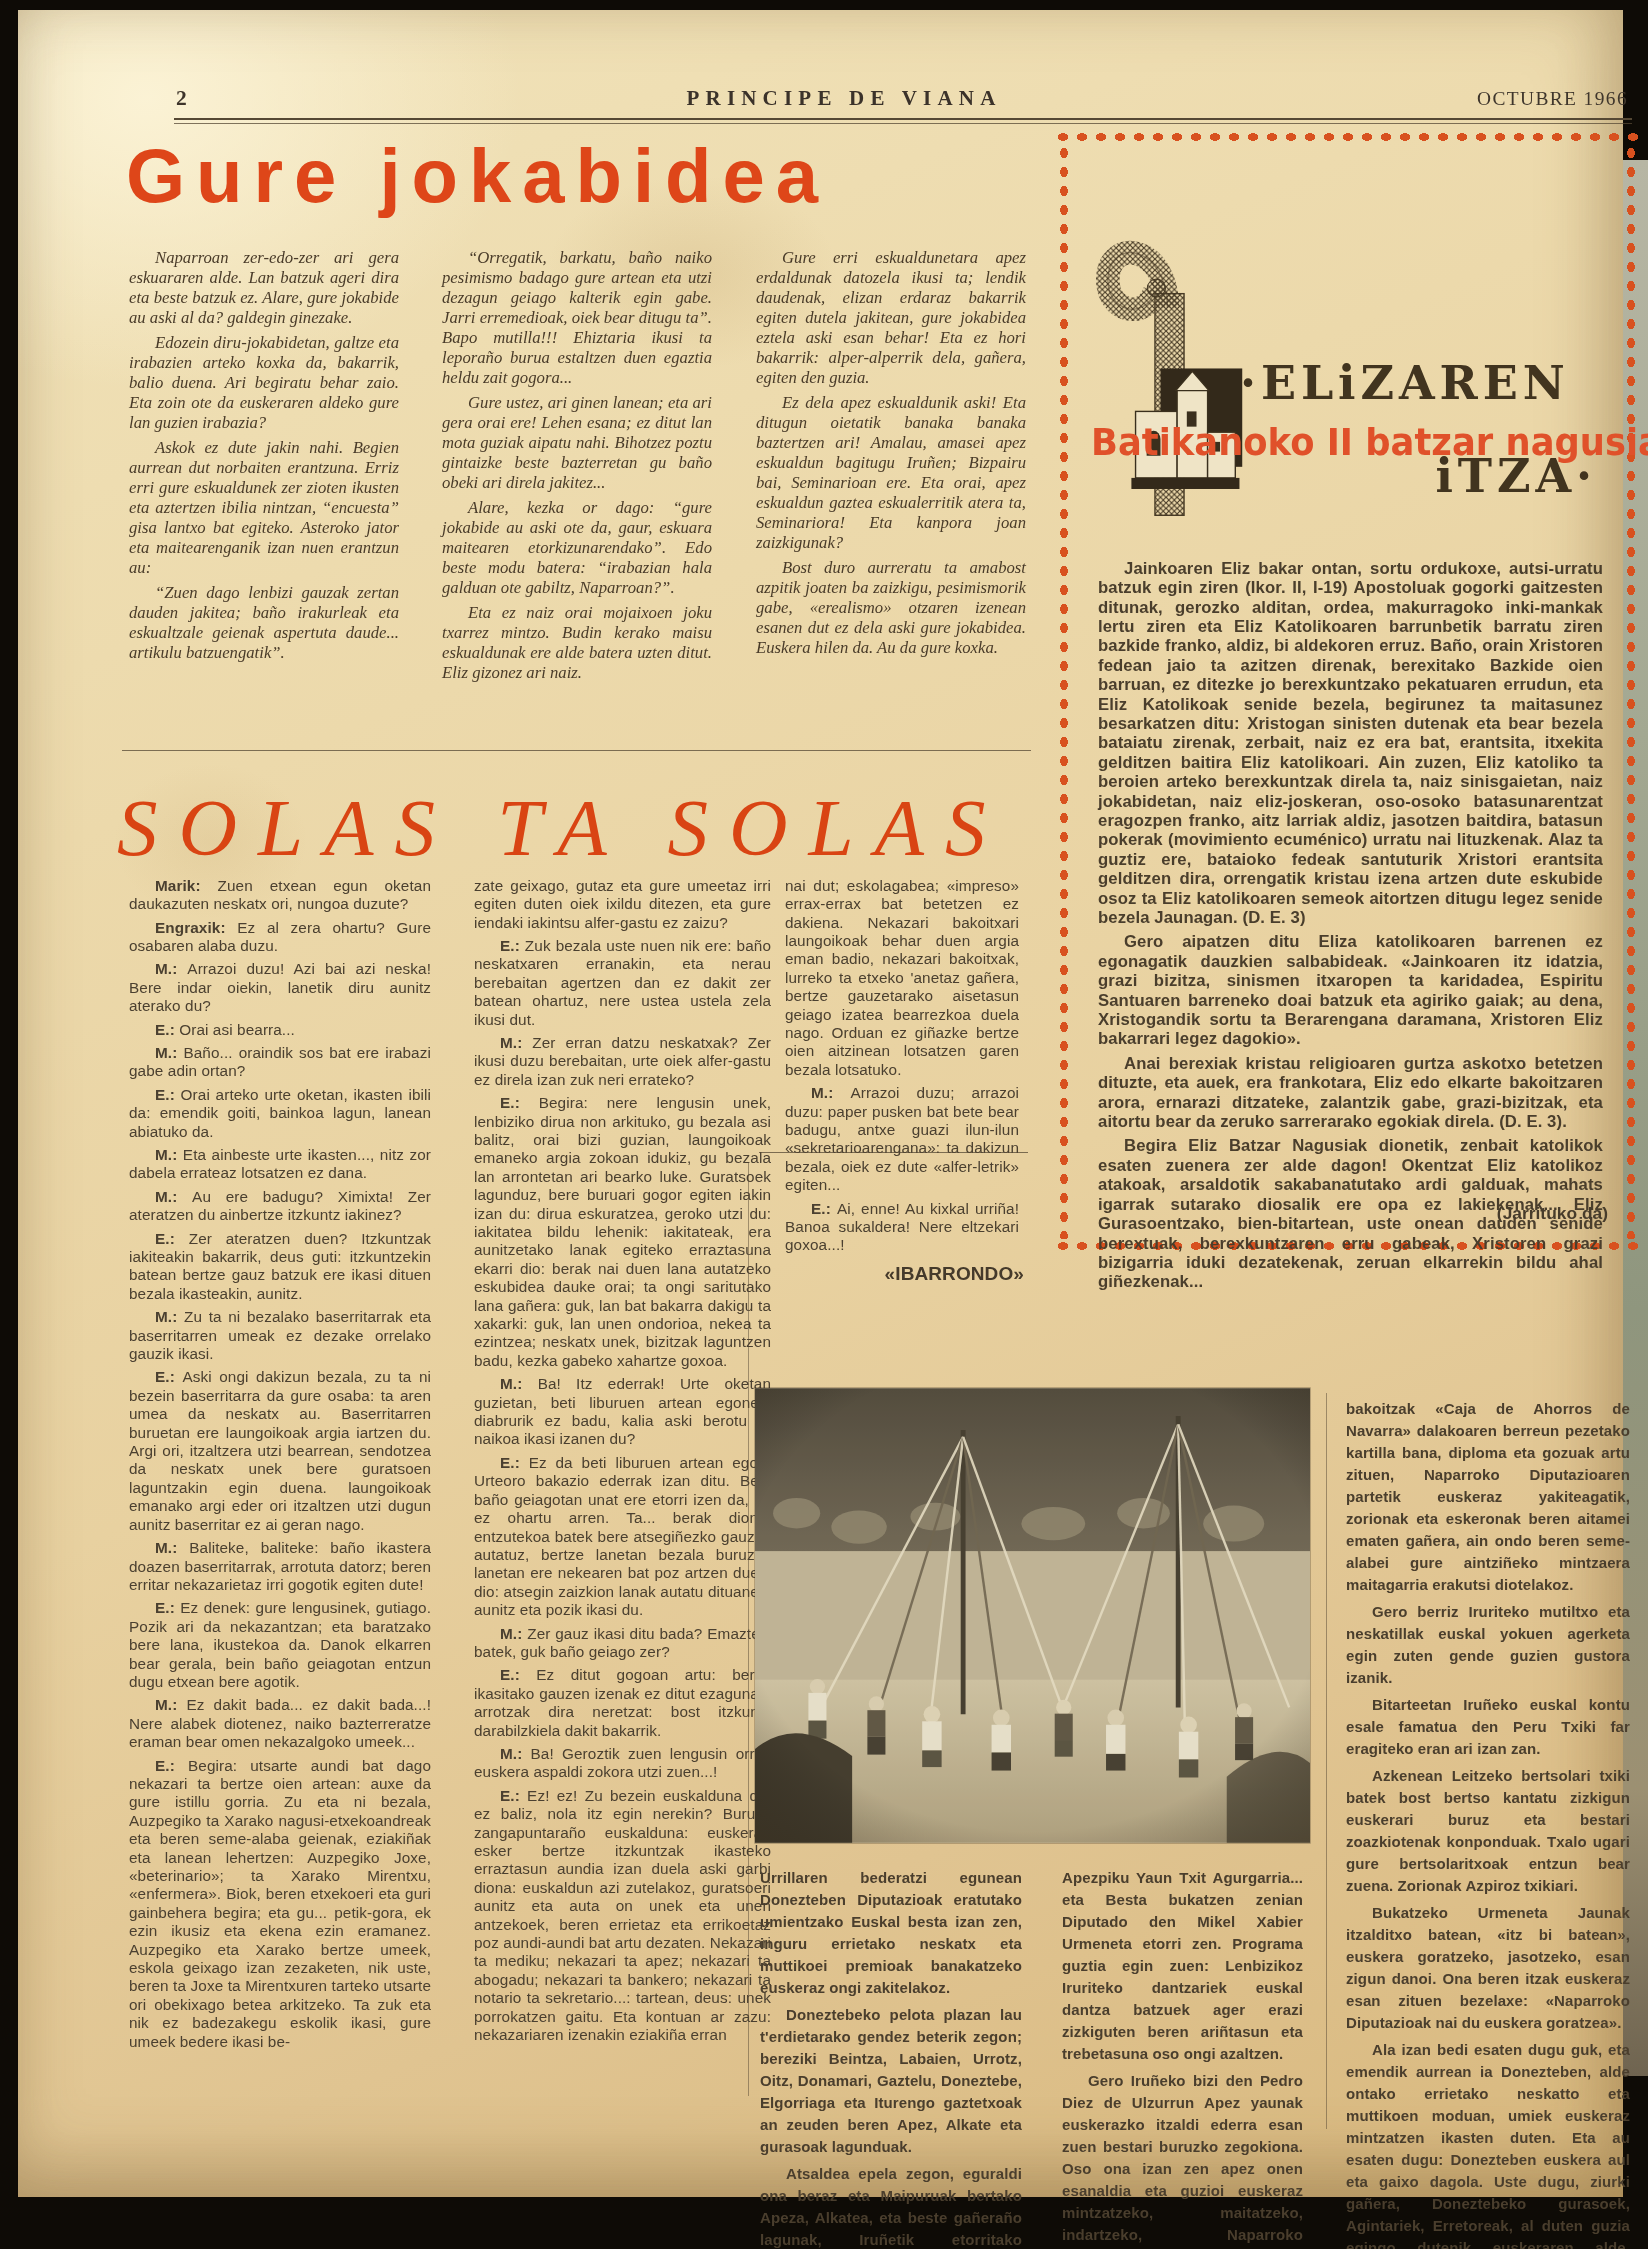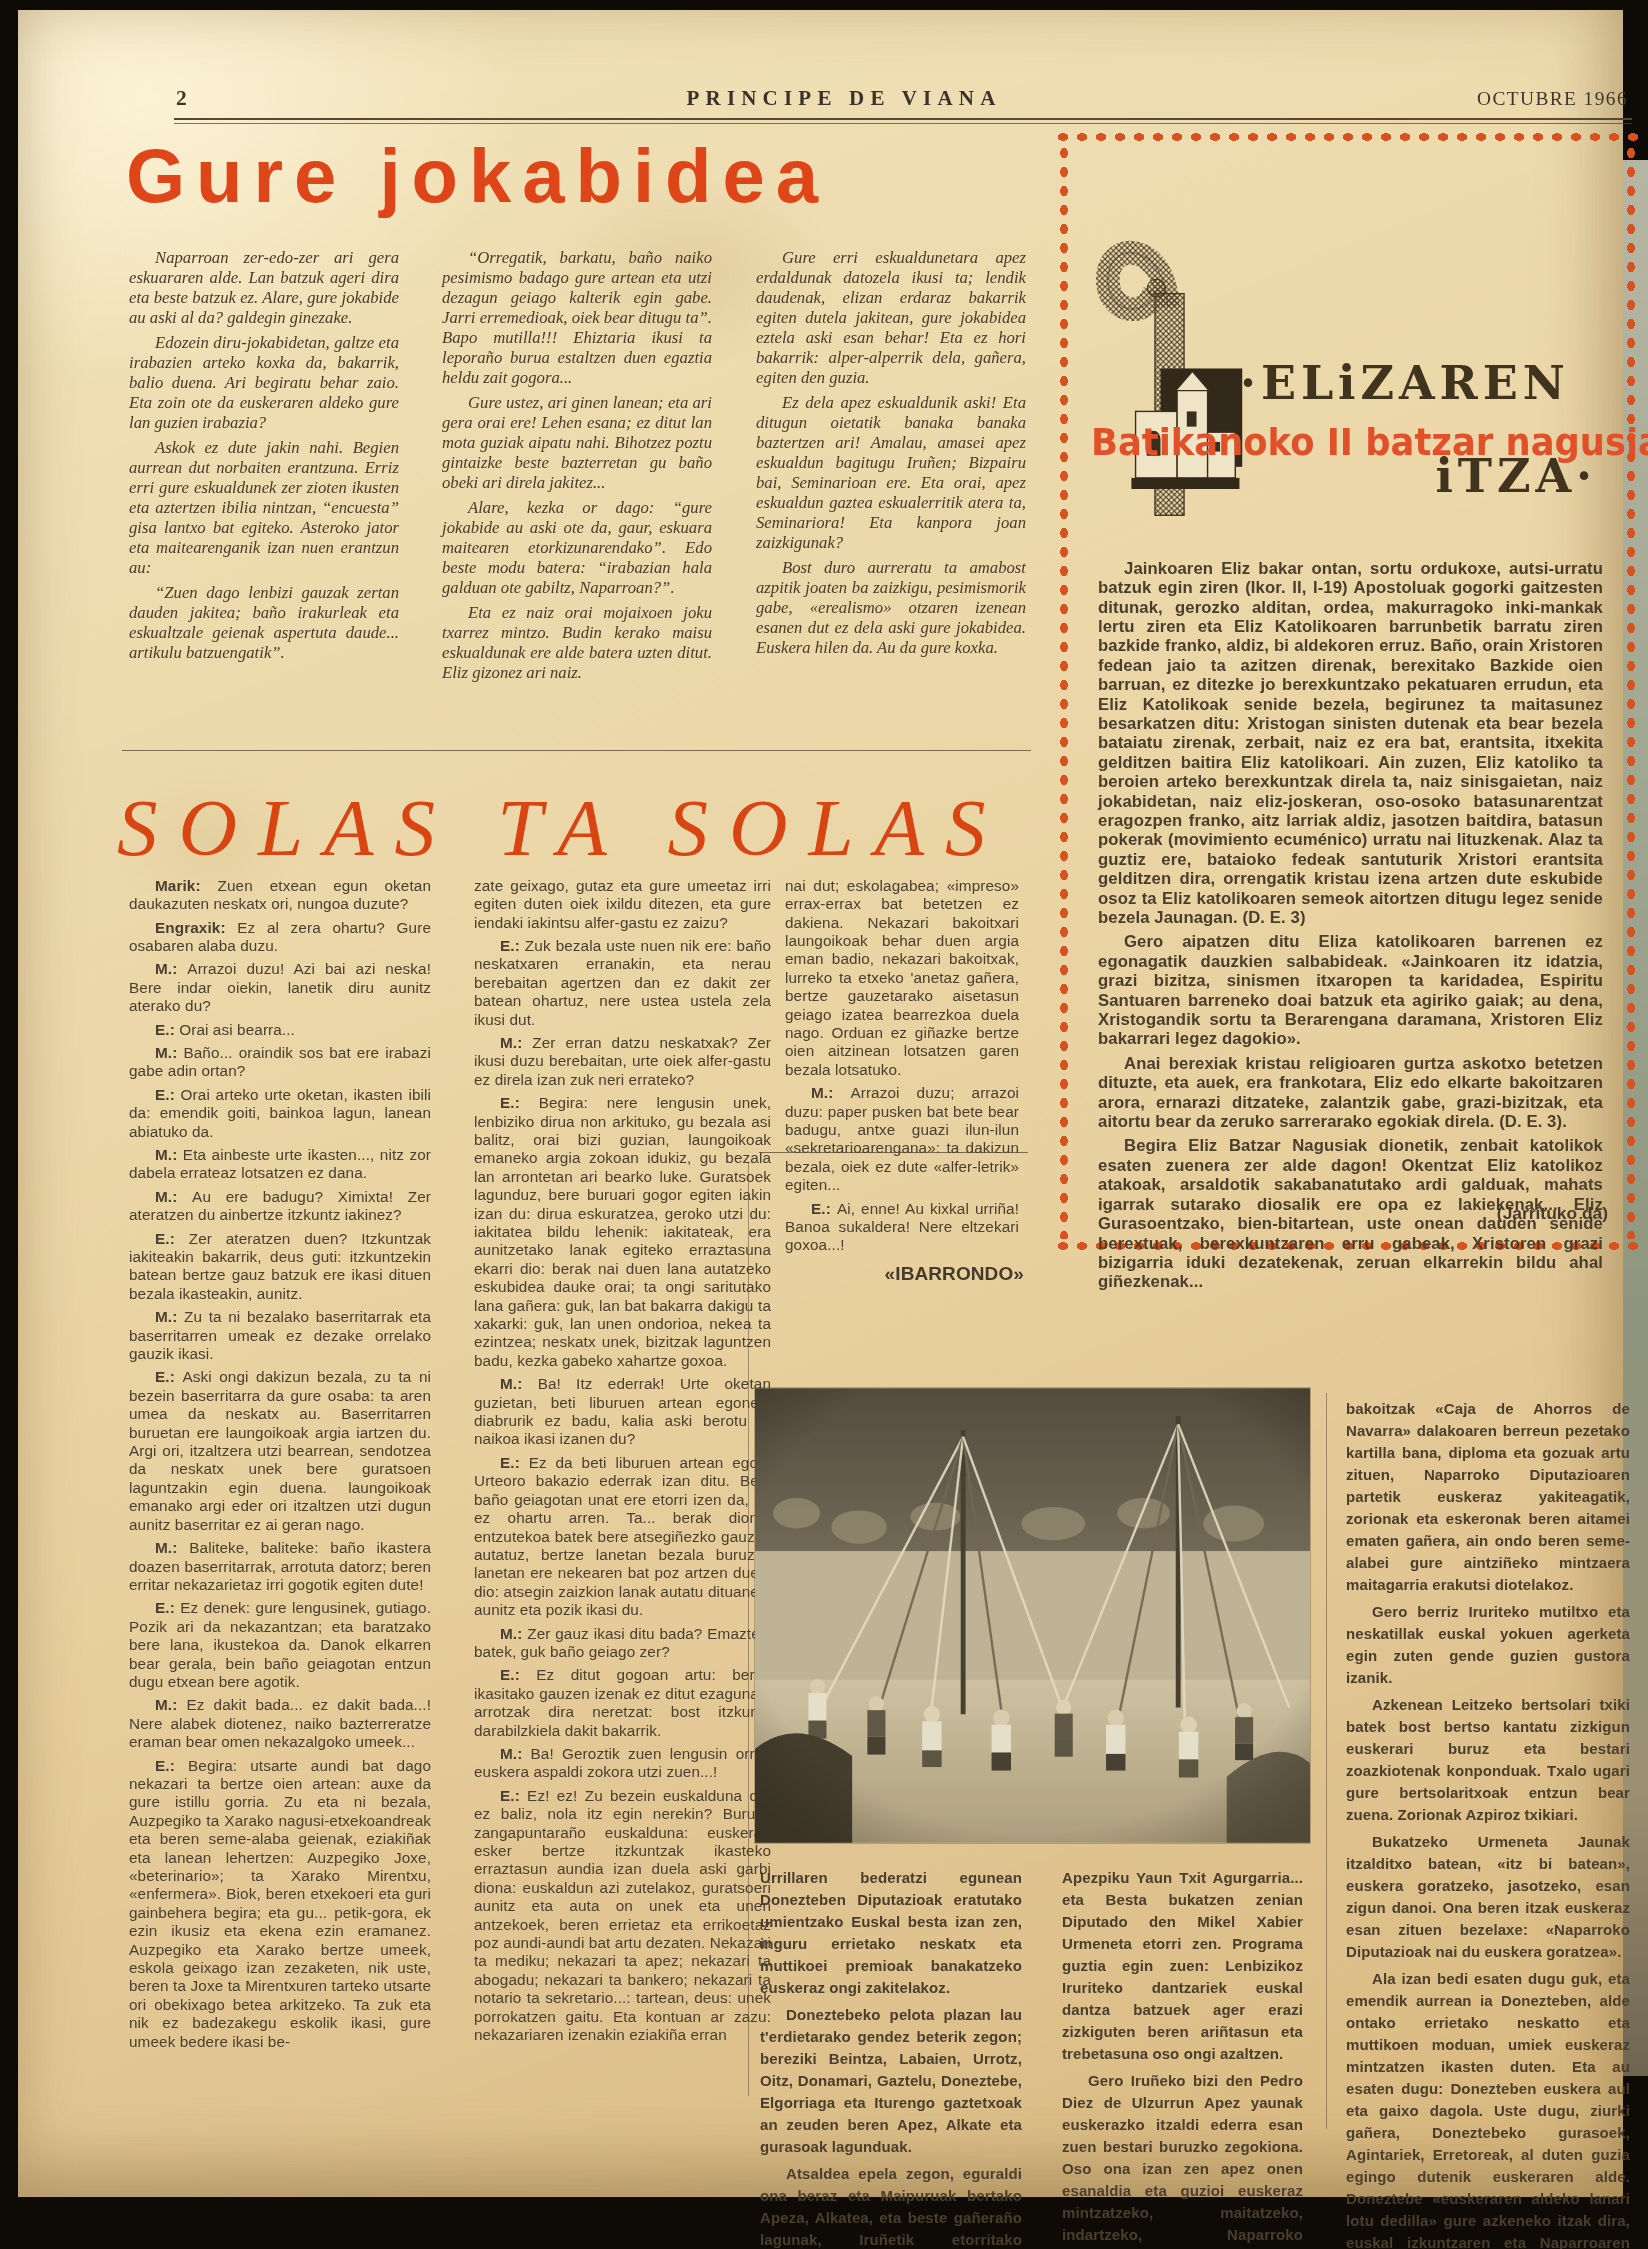--- a/index.html
+++ b/index.html
@@ -274,20 +274,21 @@
       </div>
     <div class="col don-body" style="left:1039px;top:1852px;width:251px;">
         <p class="noind">Apezpiku Yaun Txit Agurgarria... eta Besta bukatzen zenian Diputado den Mikel Xabier Urmeneta etorri zen. Programa guztia egin zuen: Lenbizikoz Iruriteko dantzariek euskal dantza batzuek ager erazi zizkiguten beren ariñtasun eta trebetasuna oso ongi azaltzen.</p>
         <p>Gero Iruñeko bizi den Pedro Diez de Ulzurrun Apez yaunak euskerazko itzaldi ederra esan zuen bestari buruzko zegokiona. Oso ona izan zen apez onen esanaldia eta guzioi euskeraz mintzatzeko, maitatzeko, indartzeko, Naparroko Diputazioak nai duenez, eskatu zioten.</p>
         <p>Ondorean Premioen Banaketa egin zen, 465 premioak banaturik. Aur</p>
       </div>
     <div class="col don-body" style="left:1323px;top:1383px;width:294px;">
       <div>
           <p class="noind">bakoitzak «Caja de Ahorros de Navarra» dalakoaren berreun pezetako kartilla bana, diploma eta gozuak artu zituen, Naparroko Diputazioaren partetik euskeraz yakiteagatik, zorionak eta eskeronak beren aitamei ematen gañera, ain ondo beren seme-alabei gure aintziñeko mintzaera maitagarria erakutsi diotelakoz.</p>
           <p>Gero berriz Iruriteko mutiltxo eta neskatillak euskal yokuen agerketa egin zuten gende guzien gustora izanik.</p>
+          <p>Bitarteetan Iruñeko euskal kontu esale famatua den Peru Txiki far eragiteko eran ari izan zan.</p>
           <p>Azkenean Leitzeko bertsolari txiki batek bost bertso kantatu zizkigun euskerari buruz eta bestari zoazkiotenak konponduak. Txalo ugari gure bertsolaritxoak entzun bear zuena. Zorionak Azpiroz txikiari.</p>
           <p>Bukatzeko Urmeneta Jaunak itzalditxo batean, «itz bi batean», euskera goratzeko, jasotzeko, esan zigun danoi. Ona beren itzak euskeraz esan zituen bezelaxe: «Naparroko Diputazioak nai du euskera goratzea».</p>
           <p>Ala izan bedi esaten dugu guk, eta emendik aurrean ia Donezteben, alde ontako errietako neskatto eta muttikoen moduan, umiek euskeraz mintzatzen ikasten duten. Eta au esaten dugu: Donezteben euskera aul eta gaixo dagola. Uste dugu, ziurki gañera, Doneztebeko gurasoek, Agintariek, Erretoreak, al duten guzia egingo dutenik euskeraren alde. Doneztebe «euskeraren aldeko lanari lotu dedilla» gure azkeneko itzak dira, euskal izkuntzaren eta Naparroaren onerako.</p>
         </div>
       <div class="sig-center">AN ZENA</div>
     </div>
 
   </div>
 </div>
 

